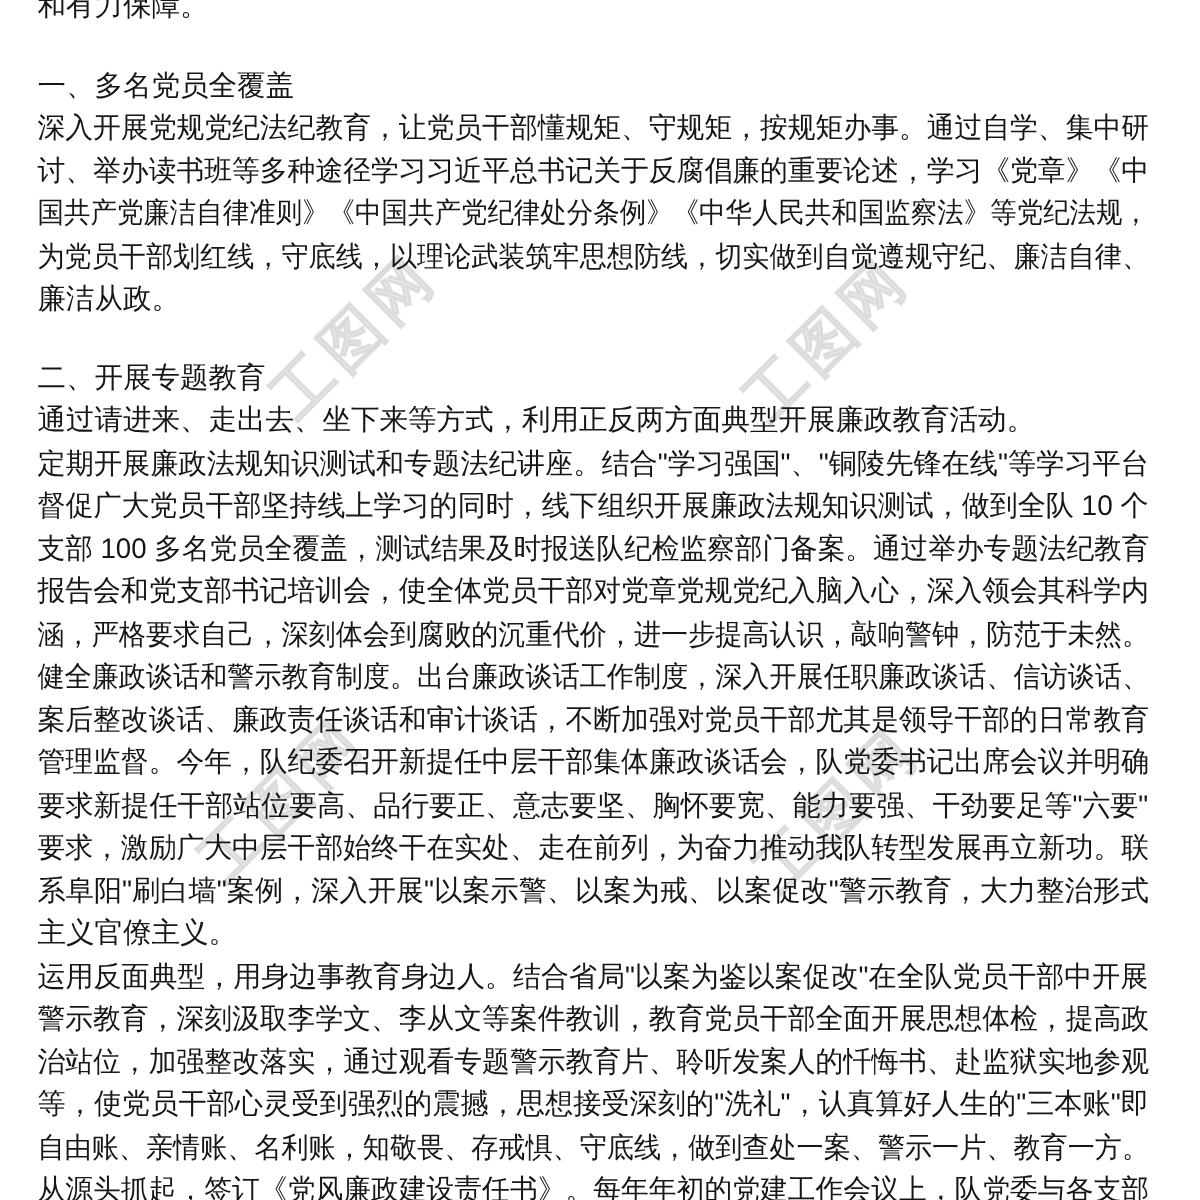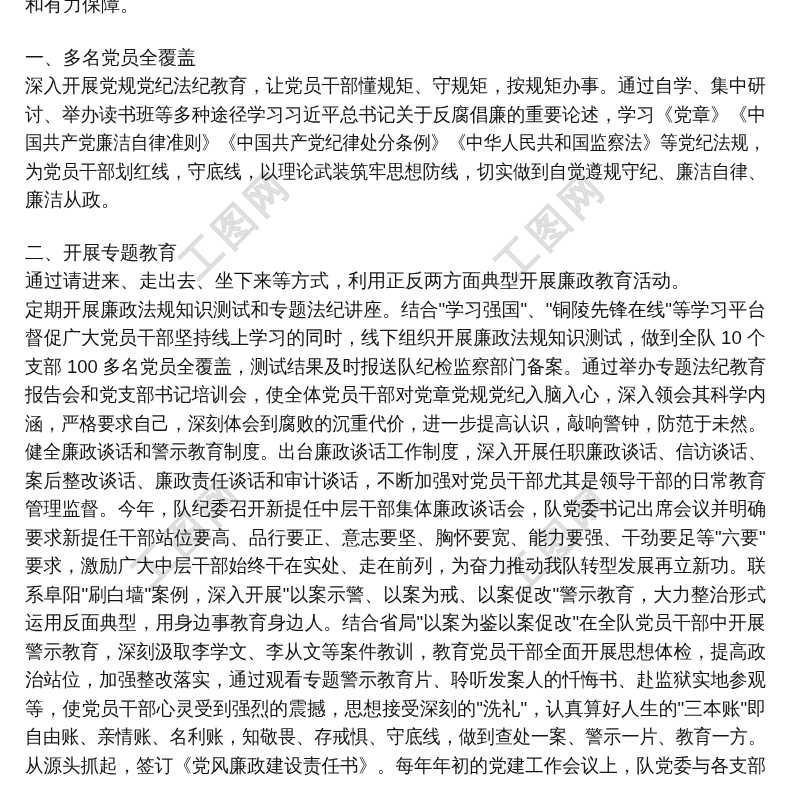--- a/index.html
+++ b/index.html
@@ -80,20 +80,21 @@
         <div class="line" style="transform: scaleX(0.982759);">督促广大党员干部坚持线上学习的同时，线下组织开展廉政法规知识测试，做到全队 10 个</div>
         <div class="line" style="transform: scaleX(0.969895);">支部 100 多名党员全覆盖，测试结果及时报送队纪检监察部门备案。通过举办专题法纪教育</div>
         <div class="line" style="transform: scaleX(0.975);">报告会和党支部书记培训会，使全体党员干部对党章党规党纪入脑入心，深入领会其科学内</div>
         <div class="line" style="transform: scaleX(0.95122);">涵，严格要求自己，深刻体会到腐败的沉重代价，进一步提高认识，敲响警钟，防范于未然。</div>
         <div class="line" style="transform: scaleX(0.95122);">健全廉政谈话和警示教育制度。出台廉政谈话工作制度，深入开展任职廉政谈话、信访谈话、</div>
         <div class="line" style="transform: scaleX(0.975);">案后整改谈话、廉政责任谈话和审计谈话，不断加强对党员干部尤其是领导干部的日常教育</div>
         <div class="line" style="transform: scaleX(0.975);">管理监督。今年，队纪委召开新提任中层干部集体廉政谈话会，队党委书记出席会议并明确</div>
         <div class="line" style="transform: scaleX(0.981457);">要求新提任干部站位要高、品行要正、意志要坚、胸怀要宽、能力要强、干劲要足等"六要"</div>
         <div class="line" style="transform: scaleX(0.975);">要求，激励广大中层干部始终干在实处、走在前列，为奋力推动我队转型发展再立新功。联</div>
         <div class="line" style="transform: scaleX(0.989319);">系阜阳"刷白墙"案例，深入开展"以案示警、以案为戒、以案促改"警示教育，大力整治形式</div>
+        <div class="line">主义官僚主义。</div>
       </div>
       <div class="para">
         <div class="line" style="transform: scaleX(0.981457);">运用反面典型，用身边事教育身边人。结合省局"以案为鉴以案促改"在全队党员干部中开展</div>
         <div class="line" style="transform: scaleX(0.975);">警示教育，深刻汲取李学文、李从文等案件教训，教育党员干部全面开展思想体检，提高政</div>
         <div class="line" style="transform: scaleX(0.975);">治站位，加强整改落实，通过观看专题警示教育片、聆听发案人的忏悔书、赴监狱实地参观</div>
         <div class="line" style="transform: scaleX(0.989319);">等，使党员干部心灵受到强烈的震撼，思想接受深刻的"洗礼"，认真算好人生的"三本账"即</div>
         <div class="line" style="transform: scaleX(0.95122);">自由账、亲情账、名利账，知敬畏、存戒惧、守底线，做到查处一案、警示一片、教育一方。</div>
       </div>
       <div class="para">
         <div class="line" style="transform: scaleX(0.975);">从源头抓起，签订《党风廉政建设责任书》。每年年初的党建工作会议上，队党委与各支部</div>

